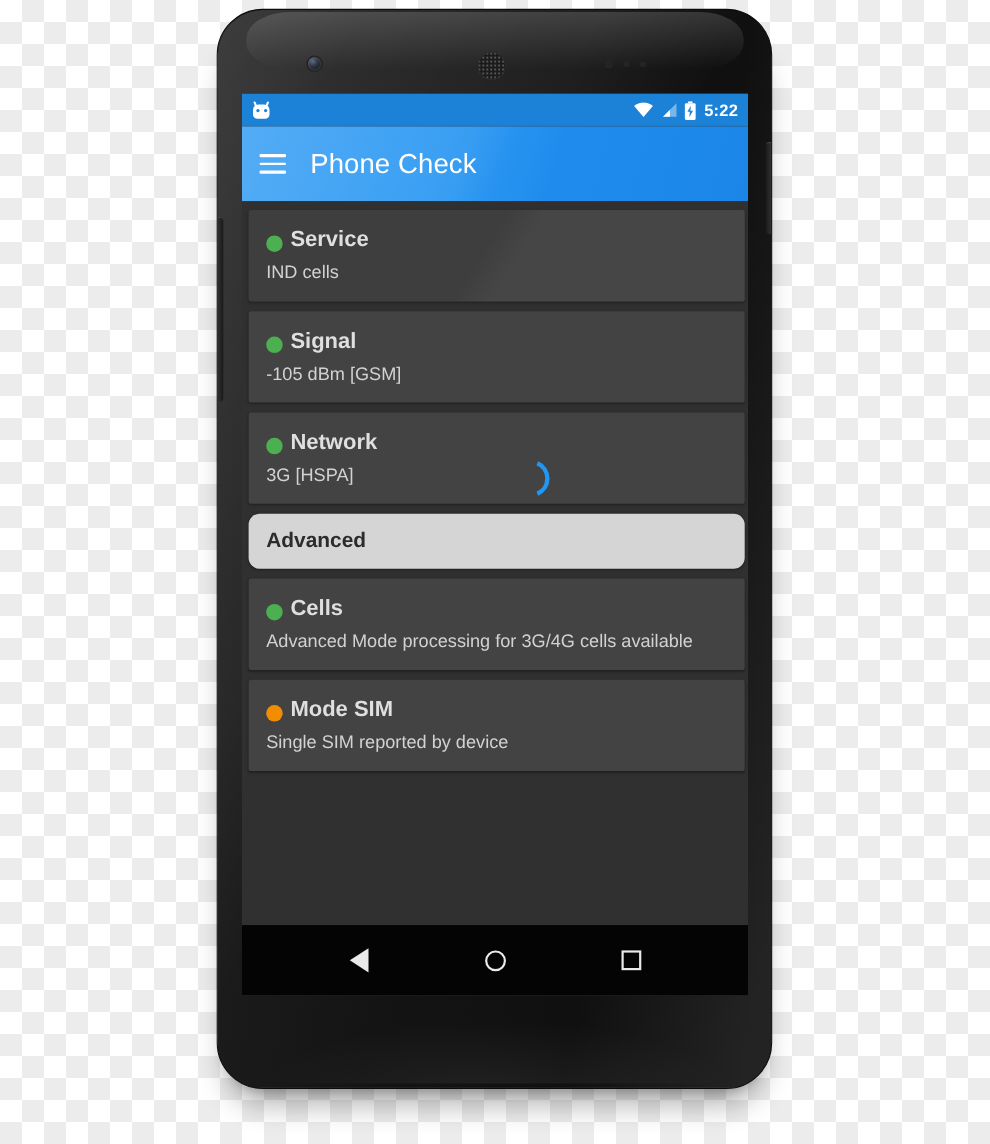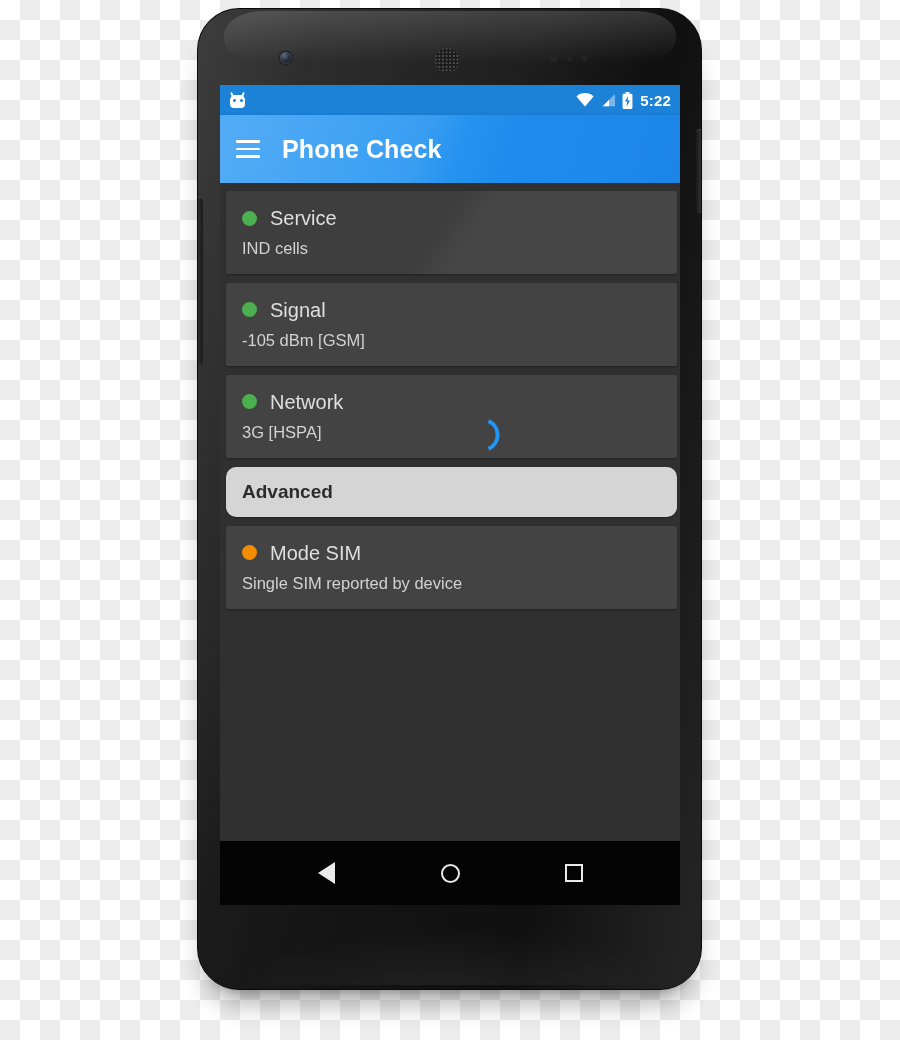--- a/index.html
+++ b/index.html
@@ -246,21 +246,21 @@
   }
   .hamburger span {
     display: block;
     height: 2.6px;
     background: #fff;
     border-radius: 1px;
   }
   .app-title {
     color: #ffffff;
     font-size: 25px;
-    font-weight: bold;
+    font-weight: normal;
     letter-spacing: 0.1px;
     position: relative;
     z-index: 2;
   }
 
   
   .content {
     position: relative;
     height: 658px;
     background: #303030;
@@ -273,23 +273,24 @@
     background: #434343;
     border-radius: 2px;
     margin-bottom: 9px;
     padding: 16px 16px 14px 16px;
     box-sizing: border-box;
     box-shadow: 0 1px 2px rgba(0,0,0,0.32);
   }
   .card.first { background: linear-gradient(122deg, #3e3e3e 0%, #3e3e3e 47%, #464646 54%, #464646 100%); }
   .card-head {
     display: flex;
-    align-items: center;
-    gap: 13px;
+    align-items: flex-end;
+    gap: 7px;
     margin-bottom: 9px;
+    font-weight: bold;
   }
   .dot {
     width: 15px; height: 15px;
     border-radius: 50%;
     flex: 0 0 auto;
   }
   .card-title {
     color: #dfdfdf;
     font-size: 20px;
     line-height: 1.1;
@@ -440,20 +441,27 @@
                 <div class="card-title">Network</div>
               </div>
               <div class="card-sub">3G [HSPA]</div>
               <svg class="spinner" viewBox="0 0 34 34">
                 <path d="M11.5 3.2 A15 15 0 0 1 11.5 30.8" fill="none" stroke="#2196f3" stroke-width="4" stroke-linecap="butt"></path>
               </svg>
             </div>
             <div class="section-header"><span>Advanced</span></div>
             <div class="card">
               <div class="card-head">
+                <div class="dot" style="background: rgb(76, 175, 80);"></div>
+                <div class="card-title">Cells</div>
+              </div>
+              <div class="card-sub">Advanced Mode processing for 3G/4G cells available</div>
+            </div>
+            <div class="card">
+              <div class="card-head">
                 <div class="dot" style="background: rgb(242, 140, 0);"></div>
                 <div class="card-title">Mode SIM</div>
               </div>
               <div class="card-sub">Single SIM reported by device</div>
             </div>
           </div>
 
         <div class="nav-bar">
           <div class="nav-btn">
             <div class="nav-back"></div>

